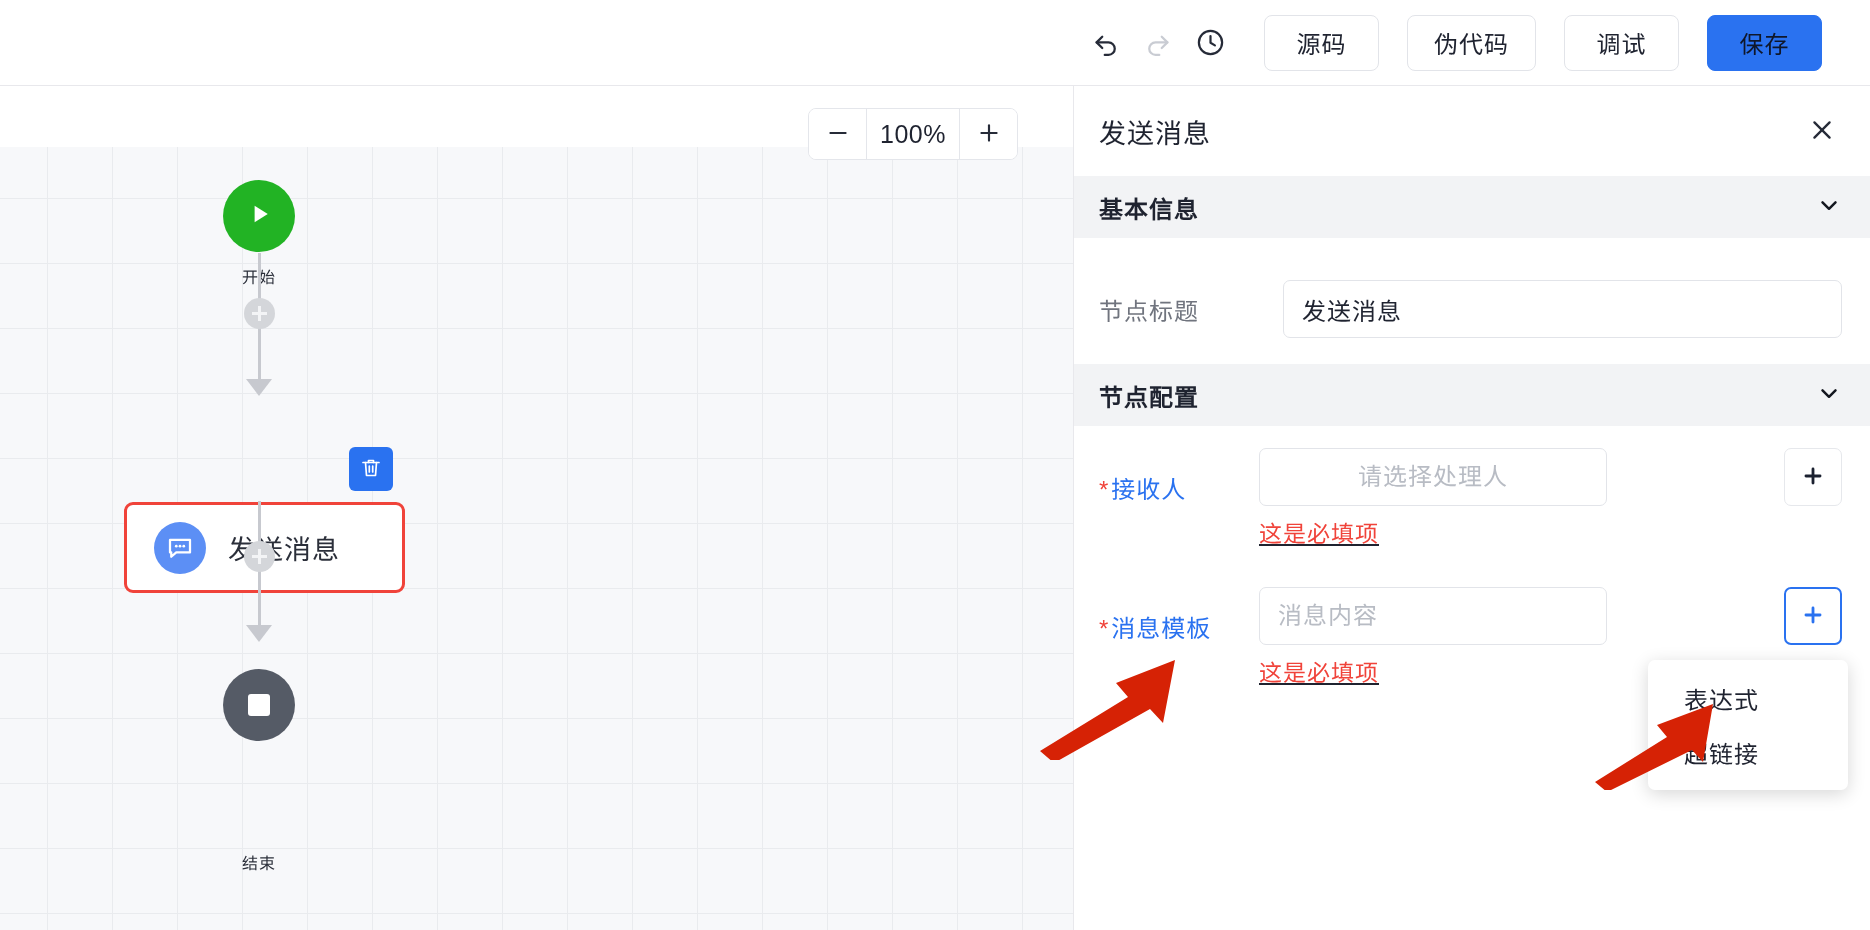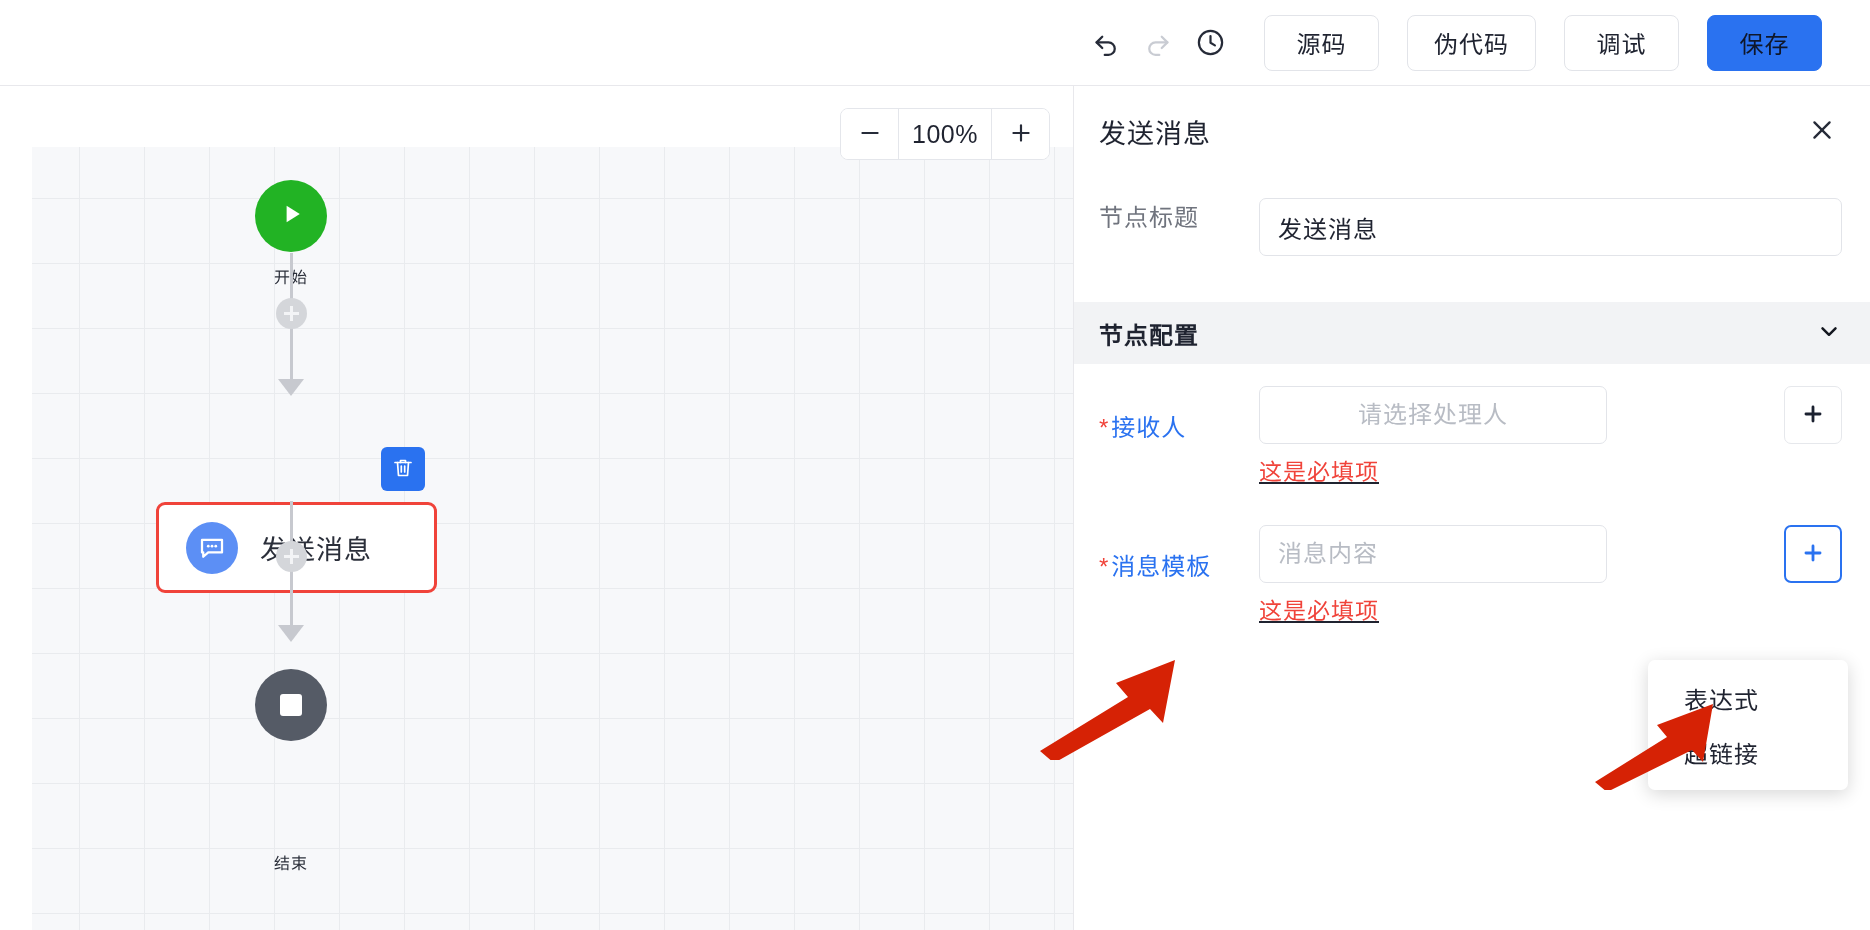--- a/index.html
+++ b/index.html
@@ -72,21 +72,20 @@
   }
 
   
   .canvas-wrap {
     position: absolute;
     top: 86px; left: 0;
     width: 1073px;
     height: 844px;
     background: #ffffff;
     overflow: hidden;
-    margin-left: 32px;
   }
 
   .zoom-bar {
     position: absolute;
     top: 22px;
     left: 808px;
     height: 52px;
     display: flex;
     align-items: stretch;
     border: 1px solid #e4e6eb;
@@ -320,21 +319,21 @@
     font-weight: bold;
     color: #1f2330;
     letter-spacing: 1px;
   }
 
   .form-row {
     display: flex;
     align-items: flex-start;
     padding: 0 0 0 25px;
   }
-  .row-title { height: 98px; align-items: flex-start; }
+  .row-title { height: 98px; align-items: center; gap: 24px; }
 
   .f-label {
     width: 160px;
     flex: none;
     font-size: 24px;
     color: #70747e;
     letter-spacing: 1px;
     padding-top: 22px;
   }
   .row-title .f-label { padding-top: 0; }
@@ -547,20 +546,28 @@
       <button class="panel-close">
         <span>
           <svg width="28" height="28" viewBox="0 0 24 24" stroke="#262b38" stroke-width="2" stroke-linecap="round">
             <line x1="5.5" y1="5.5" x2="18.5" y2="18.5"></line>
             <line x1="18.5" y1="5.5" x2="5.5" y2="18.5"></line>
           </svg>
         </span>
       </button>
     </div>
 
+    <div class="section-head">
+      <span class="section-title">基本信息</span>
+      <span>
+        <svg width="26" height="26" viewBox="0 0 24 24" fill="none" stroke="#14171f" stroke-width="2.3" stroke-linecap="round" stroke-linejoin="round">
+          <polyline points="6,9.5 12,15.5 18,9.5"></polyline>
+        </svg>
+      </span>
+    </div>
 
     <div class="sec-body">
       <div class="form-row row-title">
         <div class="f-label">节点标题</div>
         <div class="f-control">
           <input class="f-input" type="text" value="发送消息" style="">
         </div>
       </div>
     </div>
 

